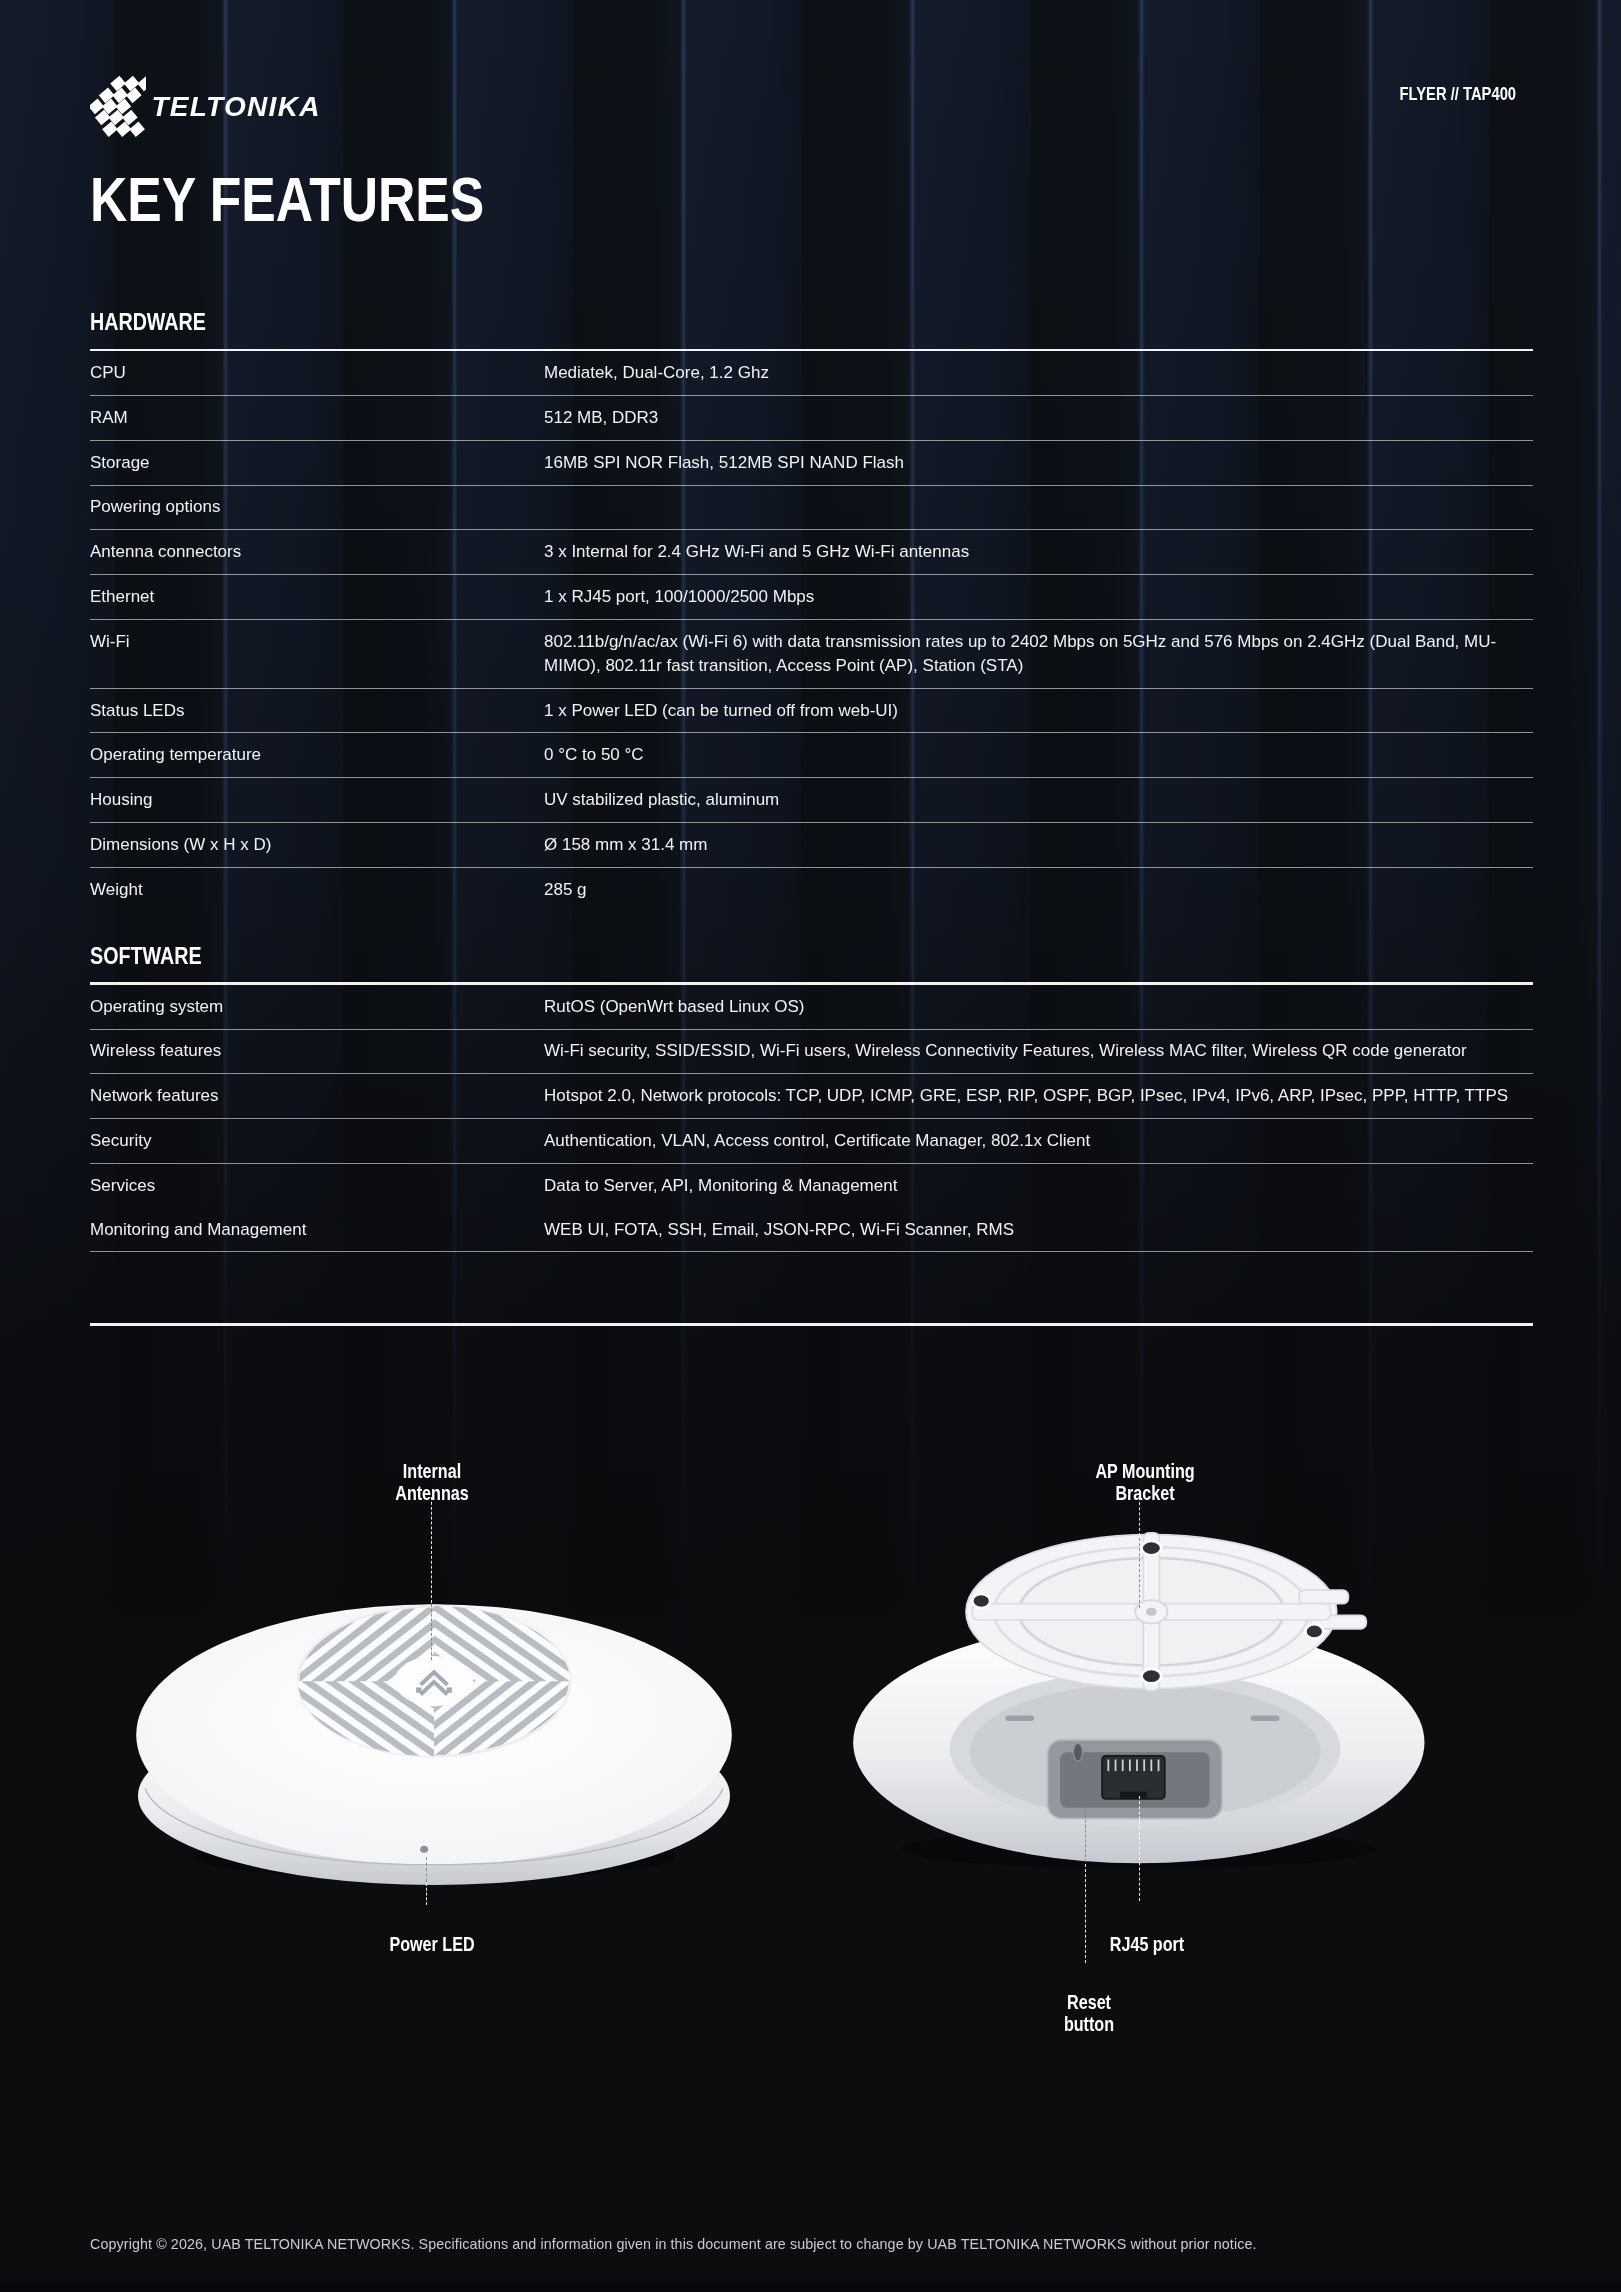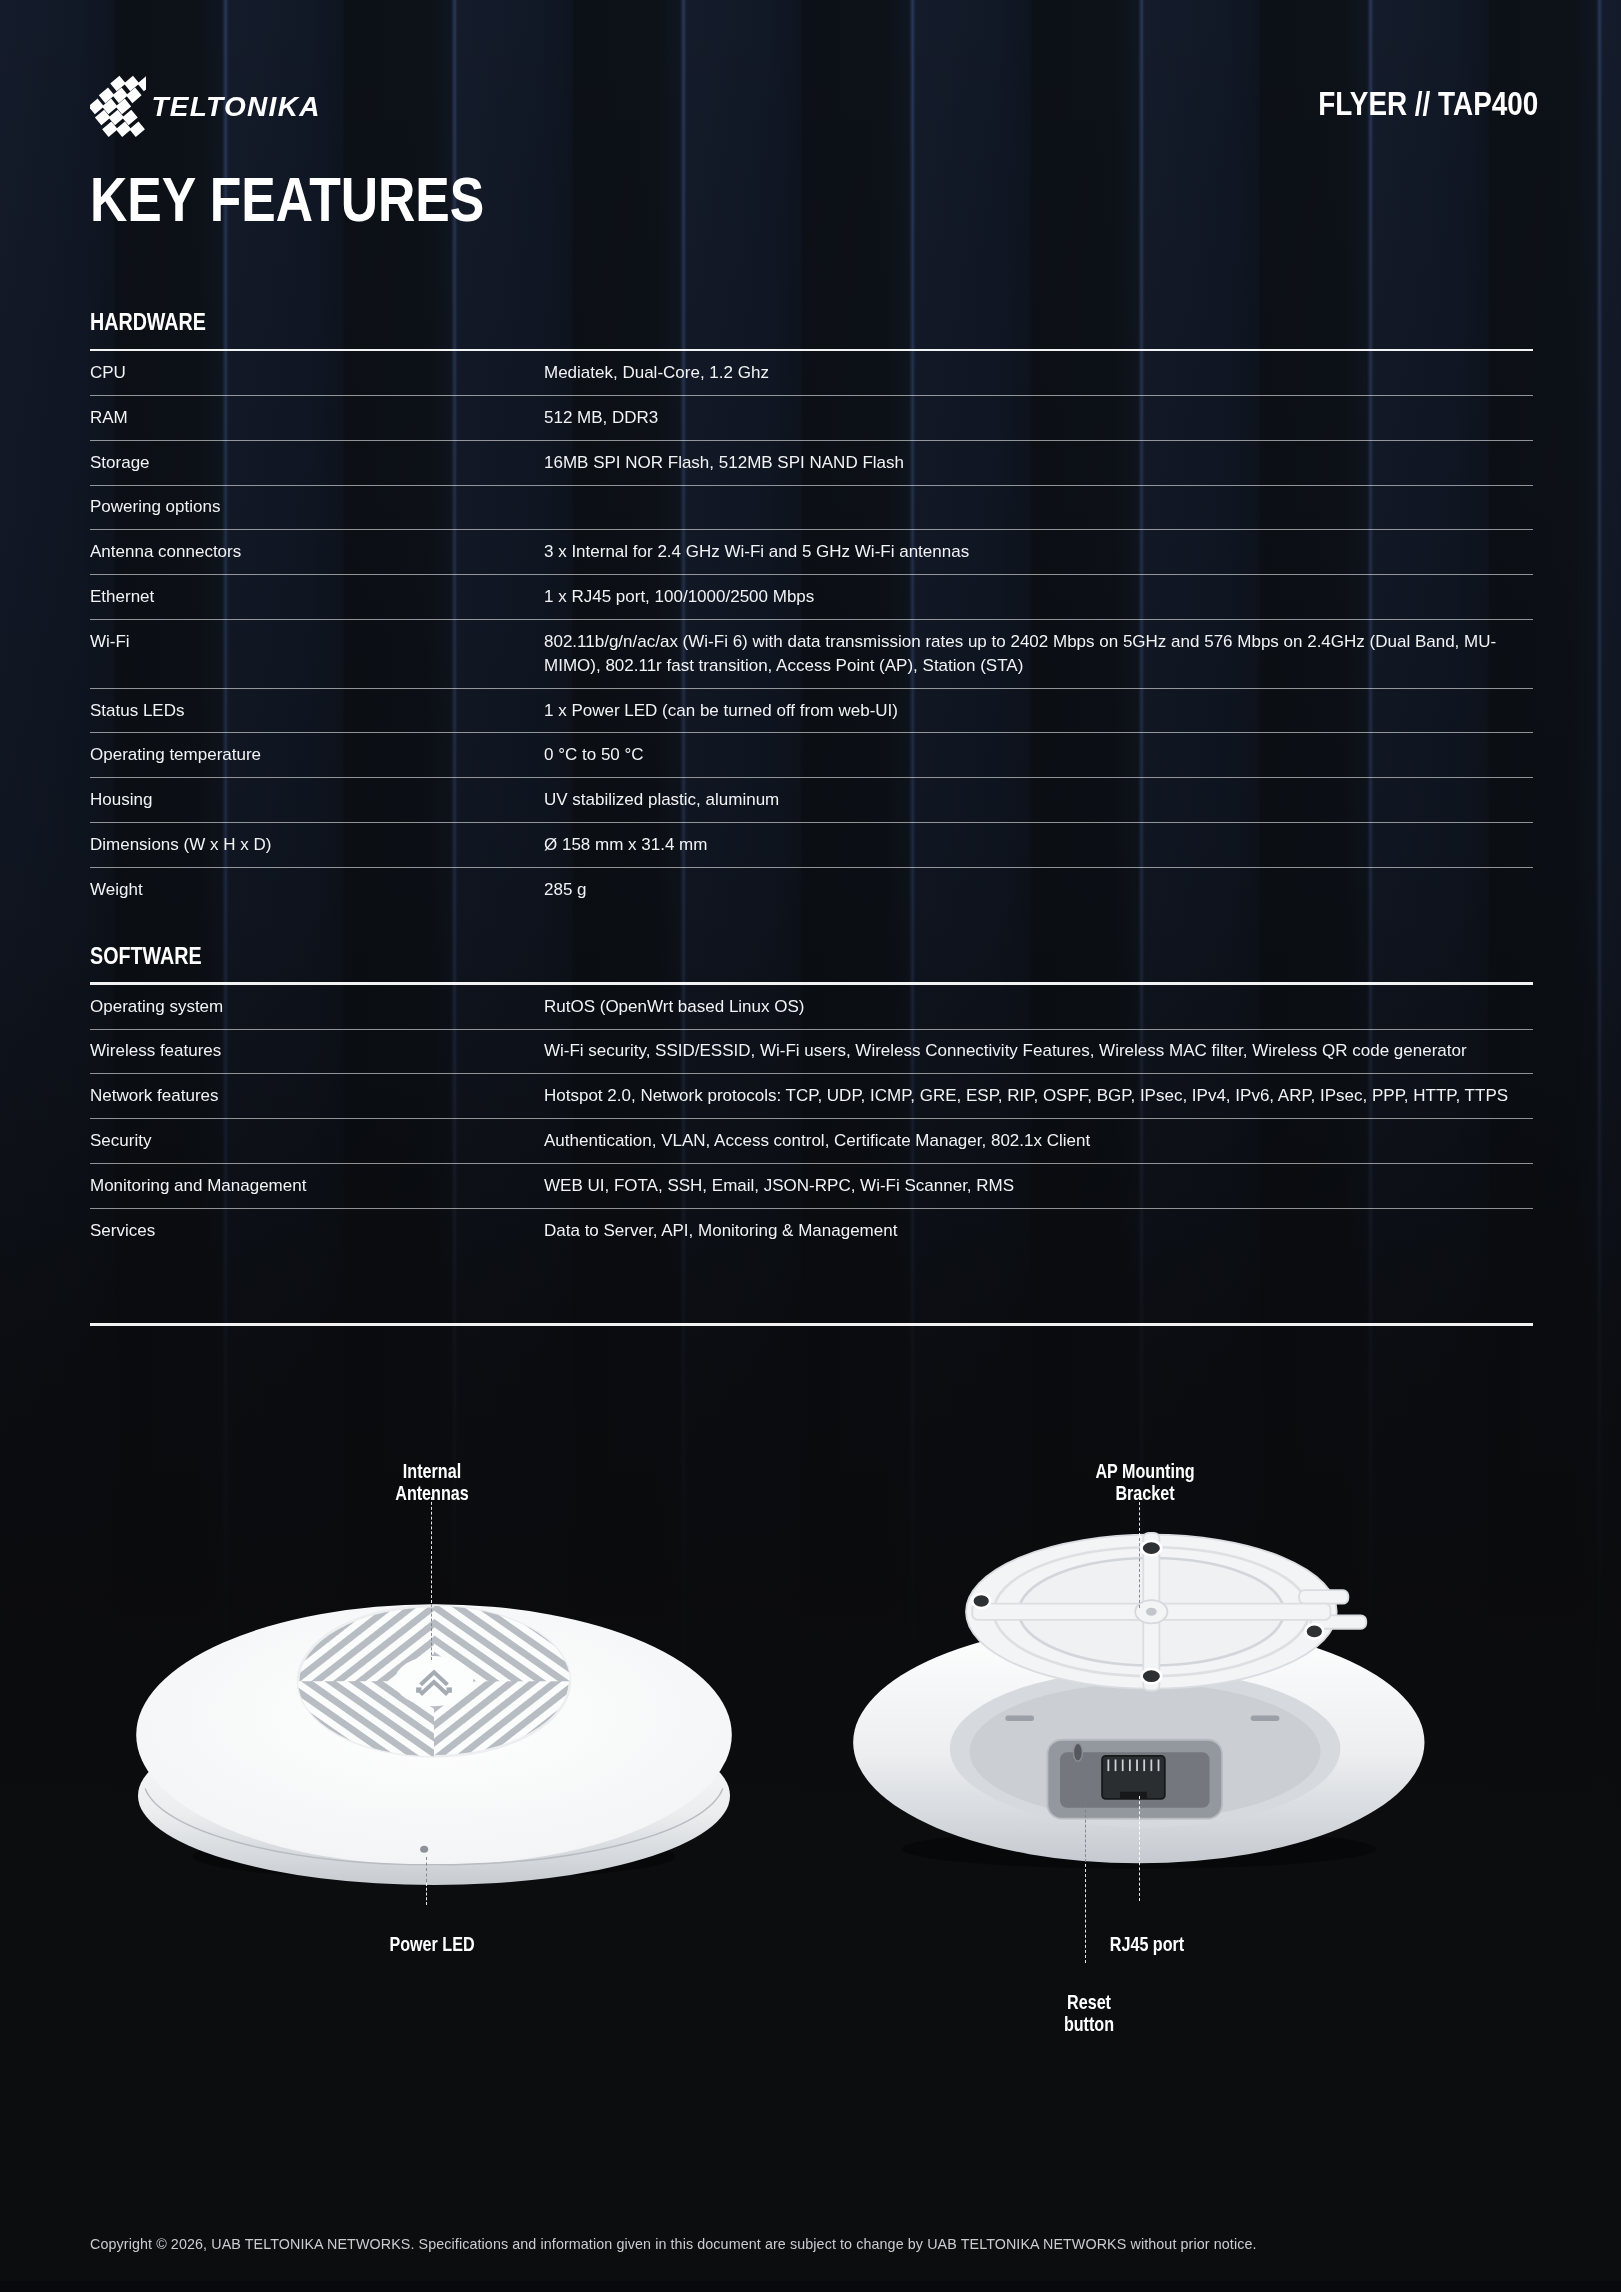--- a/index.html
+++ b/index.html
@@ -15,21 +15,21 @@
         #2b3a5a 226px, #1c2740 227px, #141b2a 229px);
   }
   .cond{display:inline-block;transform:scaleX(0.82);}
   .ox-left{transform-origin:0 50%;}
   .ox-right{transform-origin:100% 50%;}
   .ox-center{transform-origin:50% 50%;}
 
   
   .brand{position:absolute;left:90px;top:75px;display:flex;align-items:center;}
   .brand-name{font-size:28px;font-weight:bold;font-style:italic;letter-spacing:1.3px;margin-left:5.4px;}
-  .flyer-tag{position:absolute;right:84px;top:84px;font-size:34px;font-weight:bold;white-space:nowrap;text-decoration:underline;}
+  .flyer-tag{position:absolute;right:106px;top:84px;font-size:18px;font-weight:bold;white-space:nowrap;text-decoration:underline;}
 
   .page-title{position:absolute;left:90px;top:163px;margin:0;font-size:63px;font-weight:bold;letter-spacing:0;}
 
   
   .content{position:absolute;left:90px;top:296px;width:1443px;}
   .section{margin-bottom:30px;margin-top:12px;}
   .section-heading{margin:0 0 12.5px 0;font-size:24px;font-weight:bold;}
   .section-rule{height:2.7px;background:#ffffff;opacity:0.95;}
   .spec-row{display:flex;border-bottom:0.9px solid rgba(255,255,255,0.55);padding:9.9px 0;}
   .spec-row.last{border-bottom:none;}
@@ -161,27 +161,27 @@
         <div class="spec-value">Wi-Fi security, SSID/ESSID, Wi-Fi users, Wireless Connectivity Features, Wireless MAC filter, Wireless QR code generator</div>
       </div>
       <div class="spec-row">
         <div class="spec-label">Network features</div>
         <div class="spec-value">Hotspot 2.0, Network protocols: TCP, UDP, ICMP, GRE, ESP, RIP, OSPF, BGP, IPsec, IPv4, IPv6, ARP, IPsec, PPP, HTTP, TTPS</div>
       </div>
       <div class="spec-row">
         <div class="spec-label">Security</div>
         <div class="spec-value">Authentication, VLAN, Access control, Certificate Manager, 802.1x Client</div>
       </div>
-      <div class="spec-row">
-        <div class="spec-label">Monitoring and Management</div>
-        <div class="spec-value">WEB UI, FOTA, SSH, Email, JSON-RPC, Wi-Fi Scanner, RMS</div>
-      </div>
       <div class="spec-row last">
         <div class="spec-label">Services</div>
         <div class="spec-value">Data to Server, API, Monitoring &amp; Management</div>
+      </div>
+      <div class="spec-row">
+        <div class="spec-label">Monitoring and Management</div>
+        <div class="spec-value">WEB UI, FOTA, SSH, Email, JSON-RPC, Wi-Fi Scanner, RMS</div>
       </div>
     </div>
   </div>
 
   <div class="big-divider"></div>
 
   <div class="callout" style="left:432px;top:1438px;">
     <span class="cond ox-center">Internal
 Antennas</span>
   </div>

